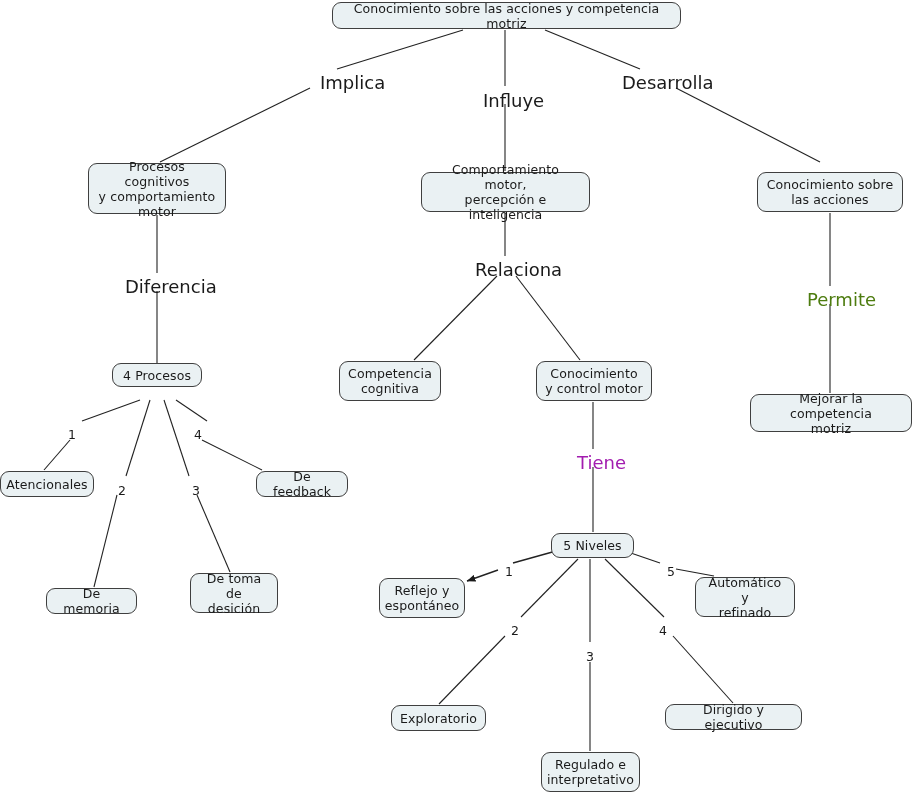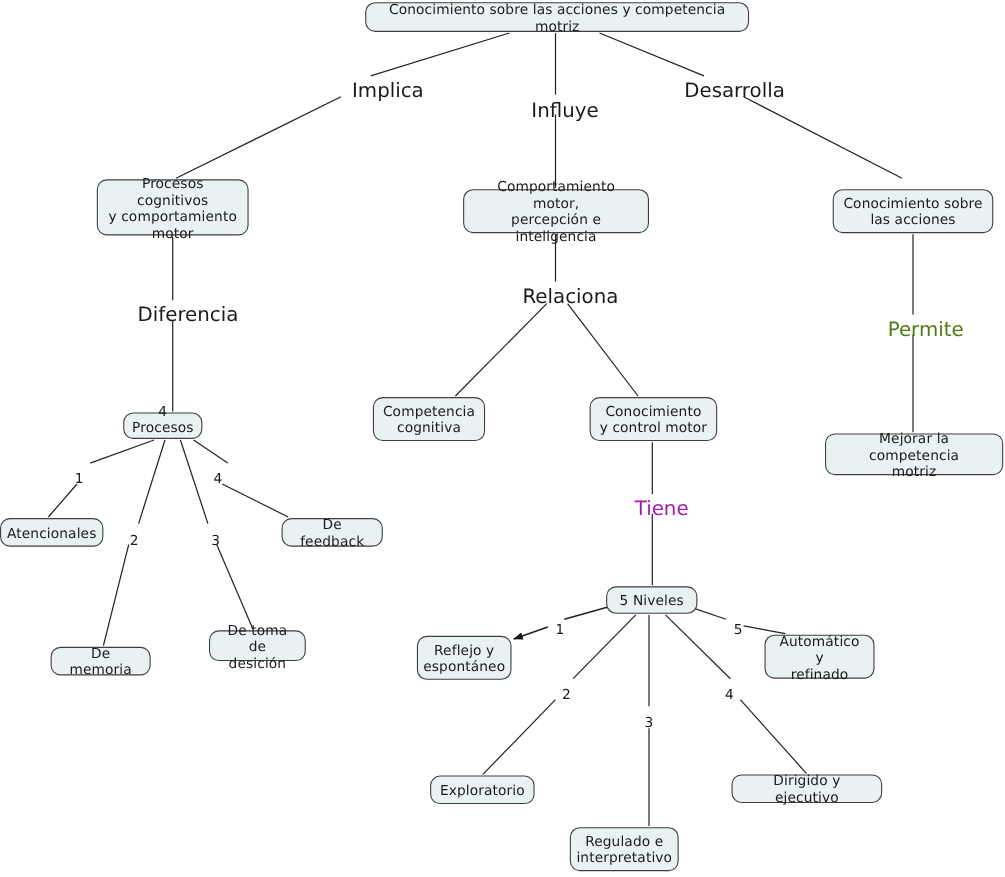--- a/index.html
+++ b/index.html
@@ -109,37 +109,37 @@
   </svg>
   <div id="nodes">
       <div class="node" style="left: 332px; top: 2px; width: 349px; height: 27px; background: rgb(234, 241, 243); border-color: rgb(63, 63, 63);"><span>Conocimiento sobre las acciones y competencia motriz</span></div>
       <div class="node" style="left: 88px; top: 163px; width: 138px; height: 51px; background: rgb(234, 241, 243); border-color: rgb(63, 63, 63);"><span>Procesos cognitivos
 y comportamiento
 motor</span></div>
       <div class="node" style="left: 421px; top: 172px; width: 169px; height: 40px; background: rgb(234, 241, 243); border-color: rgb(63, 63, 63);"><span>Comportamiento motor,
 percepción e inteligencia</span></div>
       <div class="node" style="left: 757px; top: 172px; width: 146px; height: 40px; background: rgb(234, 241, 243); border-color: rgb(63, 63, 63);"><span>Conocimiento sobre
 las acciones</span></div>
-      <div class="node" style="left: 112px; top: 375px; width: 72px; height: 24px; background: rgb(234, 241, 243); border-color: rgb(63, 63, 63); align-items: flex-end;"><span>4 Procesos</span></div>
+      <div class="node" style="left: 112px; top: 363px; width: 90px; height: 24px; background: rgb(234, 241, 243); border-color: rgb(63, 63, 63);"><span>4 Procesos</span></div>
       <div class="node" style="left: 339px; top: 361px; width: 102px; height: 40px; background: rgb(234, 241, 243); border-color: rgb(63, 63, 63);"><span>Competencia
 cognitiva</span></div>
       <div class="node" style="left: 536px; top: 361px; width: 116px; height: 40px; background: rgb(234, 241, 243); border-color: rgb(63, 63, 63);"><span>Conocimiento
 y control motor</span></div>
       <div class="node" style="left: 750px; top: 394px; width: 162px; height: 38px; background: rgb(234, 241, 243); border-color: rgb(63, 63, 63);"><span>Mejorar la competencia
 motriz</span></div>
       <div class="node" style="left: 0px; top: 471px; width: 94px; height: 26px; background: rgb(234, 241, 243); border-color: rgb(63, 63, 63);"><span>Atencionales</span></div>
       <div class="node" style="left: 46px; top: 588px; width: 91px; height: 26px; background: rgb(234, 241, 243); border-color: rgb(63, 63, 63);"><span>De memoria</span></div>
-      <div class="node" style="left: 190px; top: 573px; width: 88px; height: 28px; background: rgb(234, 241, 243); border-color: rgb(63, 63, 63);"><span>De toma de
+      <div class="node" style="left: 190px; top: 573px; width: 88px; height: 40px; background: rgb(234, 241, 243); border-color: rgb(63, 63, 63);"><span>De toma de
 desición</span></div>
       <div class="node" style="left: 256px; top: 471px; width: 92px; height: 26px; background: rgb(234, 241, 243); border-color: rgb(63, 63, 63);"><span>De feedback</span></div>
       <div class="node" style="left: 551px; top: 533px; width: 83px; height: 25px; background: rgb(234, 241, 243); border-color: rgb(63, 63, 63);"><span>5 Niveles</span></div>
       <div class="node" style="left: 379px; top: 578px; width: 86px; height: 40px; background: rgb(234, 241, 243); border-color: rgb(63, 63, 63);"><span>Reflejo y
 espontáneo</span></div>
       <div class="node" style="left: 391px; top: 705px; width: 95px; height: 26px; background: rgb(234, 241, 243); border-color: rgb(63, 63, 63);"><span>Exploratorio</span></div>
-      <div class="node" style="left: 518px; top: 752px; width: 99px; height: 40px; background: rgb(234, 241, 243); border-color: rgb(63, 63, 63);"><span>Regulado e
+      <div class="node" style="left: 541px; top: 752px; width: 99px; height: 40px; background: rgb(234, 241, 243); border-color: rgb(63, 63, 63);"><span>Regulado e
 interpretativo</span></div>
       <div class="node" style="left: 665px; top: 704px; width: 137px; height: 26px; background: rgb(234, 241, 243); border-color: rgb(63, 63, 63);"><span>Dirigido y ejecutivo</span></div>
       <div class="node" style="left: 695px; top: 577px; width: 100px; height: 40px; background: rgb(234, 241, 243); border-color: rgb(63, 63, 63);"><span>Automático y
 refinado</span></div>
     </div>
   <div id="labels">
       <div class="edge-label" style="left: 320px; top: 76px; color: rgb(26, 26, 26);">Implica</div>
       <div class="edge-label" style="left: 483px; top: 94px; color: rgb(26, 26, 26);">Influye</div>
       <div class="edge-label" style="left: 622px; top: 76px; color: rgb(26, 26, 26);">Desarrolla</div>
       <div class="edge-label" style="left: 125px; top: 280px; color: rgb(26, 26, 26);">Diferencia</div>

